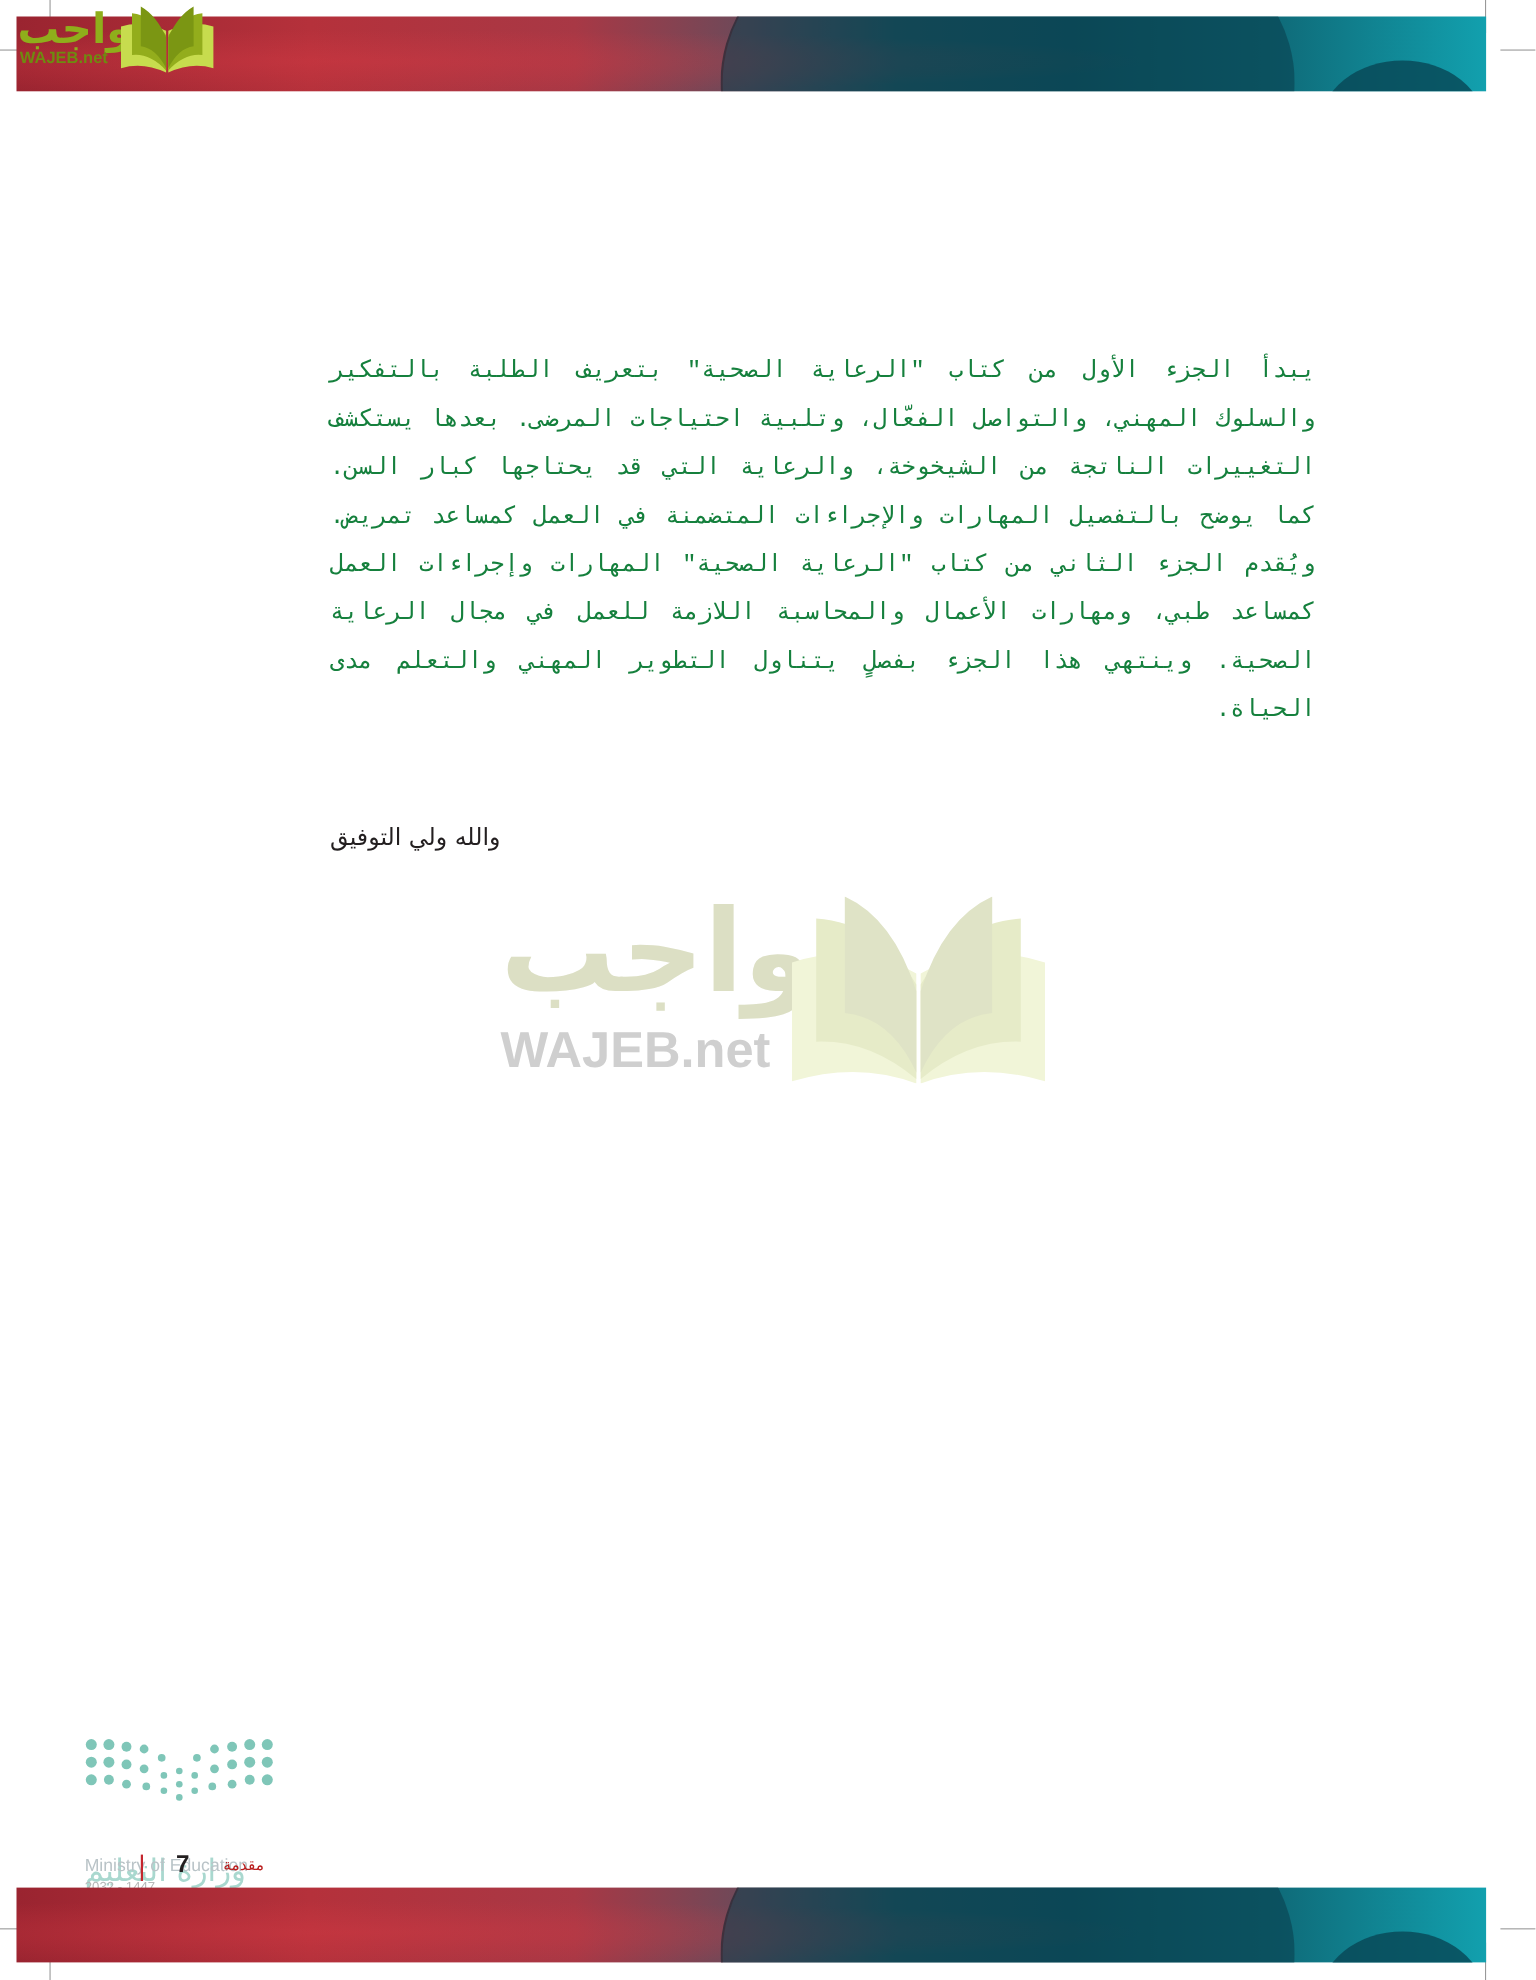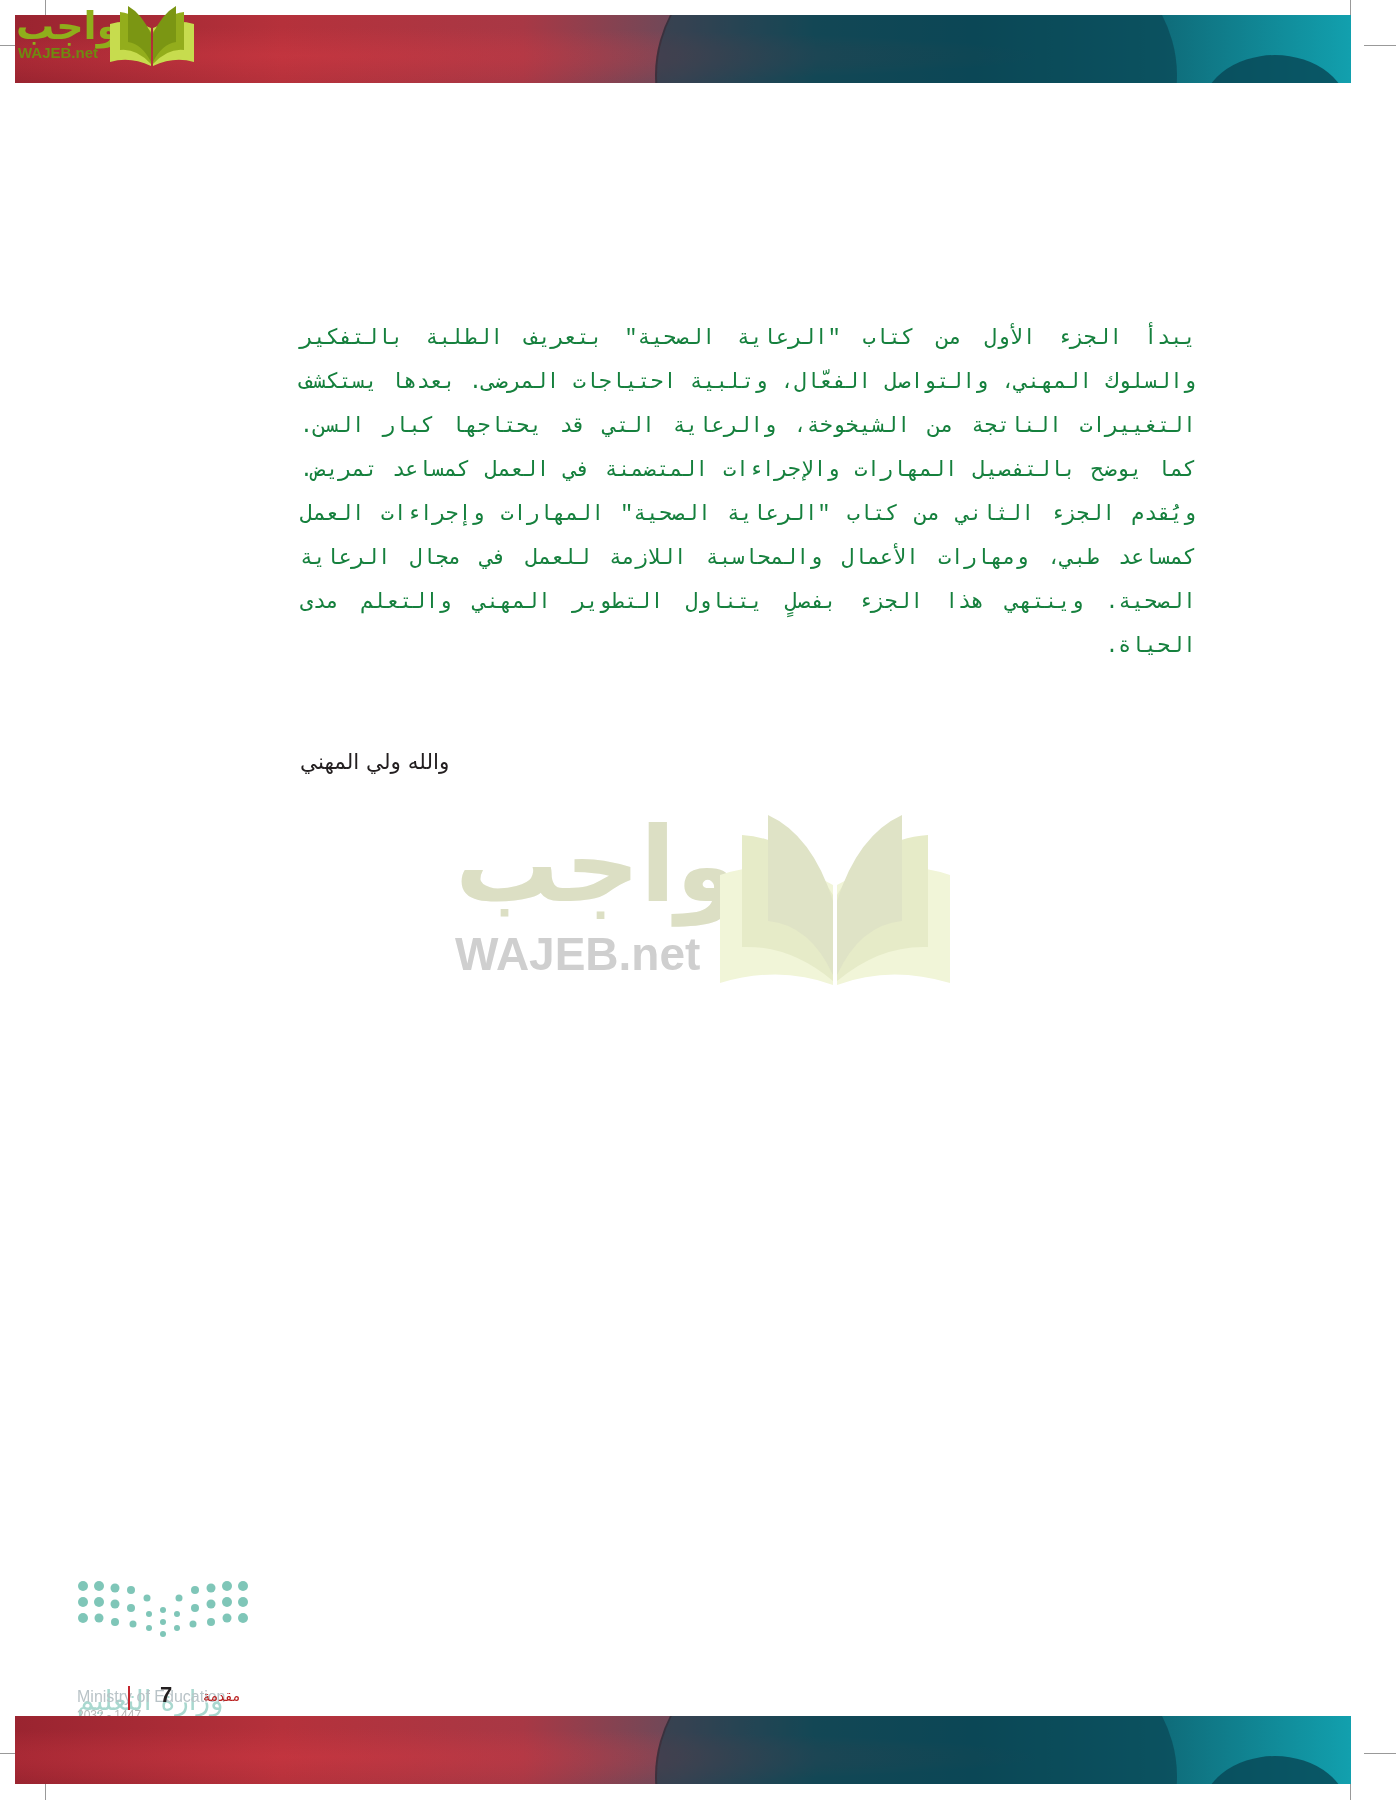--- a/index.html
+++ b/index.html
@@ -115,21 +115,21 @@
     <path d="M14 8 Q32 10 45 28 L45 60 Q30 44 14 46 Z" fill="#93ad1c"></path>
     <path d="M78 8 Q60 10 47 28 L47 60 Q62 44 78 46 Z" fill="#93ad1c"></path>
     <path d="M22 2 Q36 10 45 30 L45 58 Q36 40 22 38 Z" fill="#7b9613"></path>
     <path d="M70 2 Q56 10 47 30 L47 58 Q56 40 70 38 Z" fill="#7b9613"></path>
   </svg>
 </div>
 
 <div class="content">
   <p>يبدأ الجزء الأول من كتاب "الرعاية الصحية" بتعريف الطلبة بالتفكير والسلوك المهني، والتواصل الفعّال، وتلبية احتياجات المرضى. بعدها يستكشف التغييرات الناتجة من الشيخوخة، والرعاية التي قد يحتاجها كبار السن. كما يوضح بالتفصيل المهارات والإجراءات المتضمنة في العمل كمساعد تمريض. ويُقدم الجزء الثاني من كتاب "الرعاية الصحية" المهارات وإجراءات العمل كمساعد طبي، ومهارات الأعمال والمحاسبة اللازمة للعمل في مجال الرعاية الصحية. وينتهي هذا الجزء بفصلٍ يتناول التطوير المهني والتعلم مدى الحياة.</p>
 </div>
-<div class="closing">والله ولي المهني</div>
+<div class="closing">والله ولي التوفيق</div>
 
 <div class="watermark">
   <span class="wm-ar">واجب</span>
   <span class="wm-lat">WAJEB.net</span>
   <svg class="book" style="left:265px;top:0px;" width="230" height="170" viewBox="0 0 230 170">
     <path d="M0 60 Q60 40 113 70 L113 170 Q60 150 0 168 Z" fill="#f1f5d8"></path>
     <path d="M230 60 Q170 40 117 70 L117 170 Q170 150 230 168 Z" fill="#f1f5d8"></path>
     <path d="M22 20 Q80 24 113 80 L113 166 Q70 130 22 132 Z" fill="#e6ebc8"></path>
     <path d="M208 20 Q150 24 117 80 L117 166 Q160 130 208 132 Z" fill="#e6ebc8"></path>
     <path d="M48 0 Q92 20 113 86 L113 160 Q90 110 48 106 Z" fill="#dfe3c6"></path>

